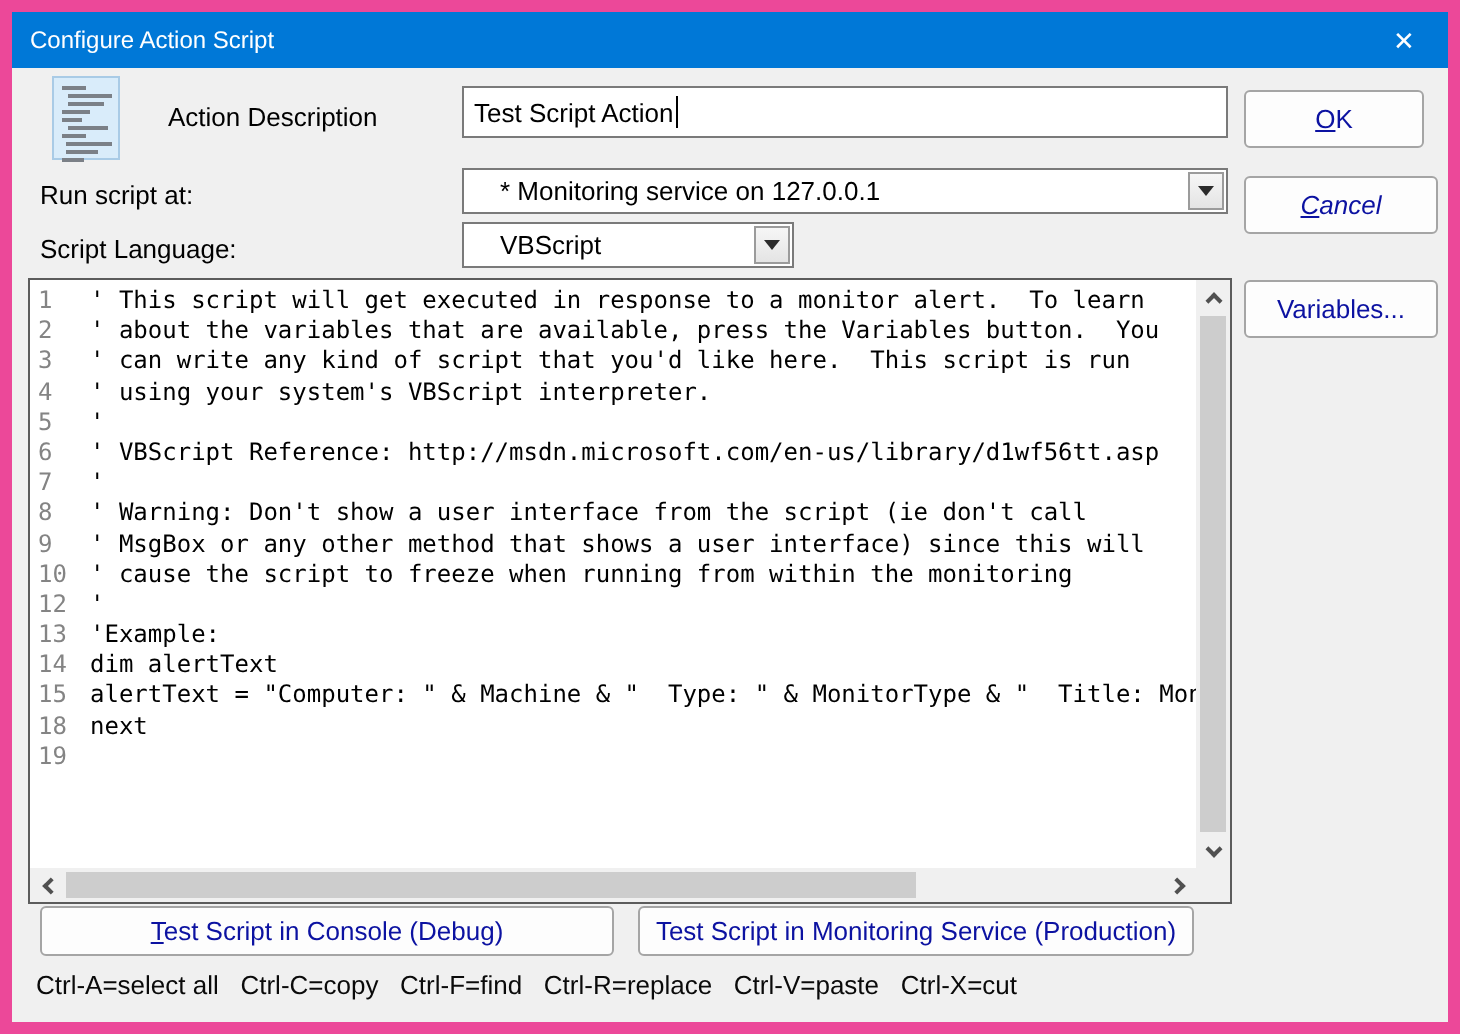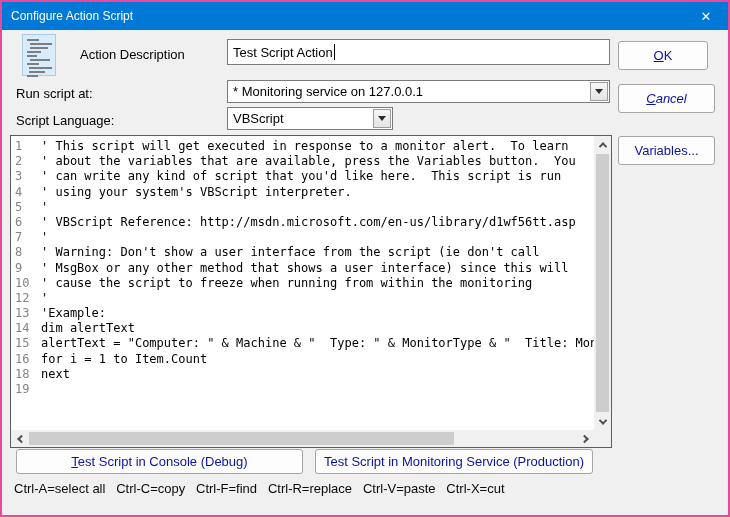--- a/index.html
+++ b/index.html
@@ -1,20 +1,20 @@
 <!DOCTYPE html>
 <html><head>
 <meta charset="utf-8">
 <style>
   * { box-sizing: border-box; margin: 0; padding: 0; }
   html,body { width:730px; height:517px; }
   body { font-family:"Liberation Sans", sans-serif; background:#fff; }
 
   .dialog { position:relative; width:730px; height:517px; background:#f0f0f0;
-            border:2px solid #ec4899; overflow:hidden; font-size:13px; color:#000; }
+            border:6px solid #ec4899; overflow:hidden; font-size:13px; color:#000; }
 
   
   .titlebar { position:absolute; left:0; top:0; right:0; height:28px; background:#0078d7;
               color:#fff; display:flex; align-items:center; padding-left:9px; font-size:12px; }
   .close-btn { position:absolute; right:0; top:0; width:44px; height:28px; display:flex;
                align-items:center; justify-content:center; color:#fff; font-size:13px; cursor:default; }
 
   .abs { position:absolute; }
 
   
@@ -38,21 +38,21 @@
   .lbl-runat { left:14px; top:84px; }
   .lbl-lang  { left:14px; top:111px; }
 
   
   .txt-input { left:225px; top:37px; width:383px; height:26px; background:#fff;
                border:1px solid #7a7a7a; display:flex; align-items:center; padding-left:5px; }
   .caret { display:inline-block; width:1px; height:16px; background:#000; margin-left:1px; }
 
   
   .combo { background:#fff; border:1px solid #7a7a7a; display:flex; align-items:center;
-           padding-left:5px; }
+           padding-left:18px; }
   .combo-runat { left:225px; top:78px; width:383px; height:23px; }
   .combo-lang  { left:225px; top:105px; width:166px; height:23px; }
   .combo-btn { position:absolute; top:1px; right:1px; bottom:1px; width:18px;
                background:linear-gradient(#f6f6f6,#e4e4e4); border:1px solid #9b9b9b;
                display:flex; align-items:center; justify-content:center; }
   .tri-down { width:0; height:0; border-left:4px solid transparent; border-right:4px solid transparent;
               border-top:5px solid #2b2b2b; }
 
   
   .btn { background:#fdfdfd; border:1px solid #a5a5a5; border-radius:3px; color:#0c12a1;
@@ -200,24 +200,20 @@
       </div>
         <div class="row">
         <span class="ln">14</span>
         <span class="code">dim alertText</span>
       </div>
         <div class="row">
         <span class="ln">15</span>
         <span class="code">alertText = "Computer: " &amp; Machine &amp; "  Type: " &amp; MonitorType &amp; "  Title: Moni</span>
       </div>
         <div class="row">
-        <span class="ln">16</span>
-        <span class="code">for i = 1 to Item.Count</span>
-      </div>
-        <div class="row">
         <span class="ln">18</span>
         <span class="code">next</span>
       </div>
         <div class="row">
         <span class="ln">19</span>
         <span class="code"></span>
       </div>
       </div>
     <div class="vsb">
       <div class="sb-arrow">

